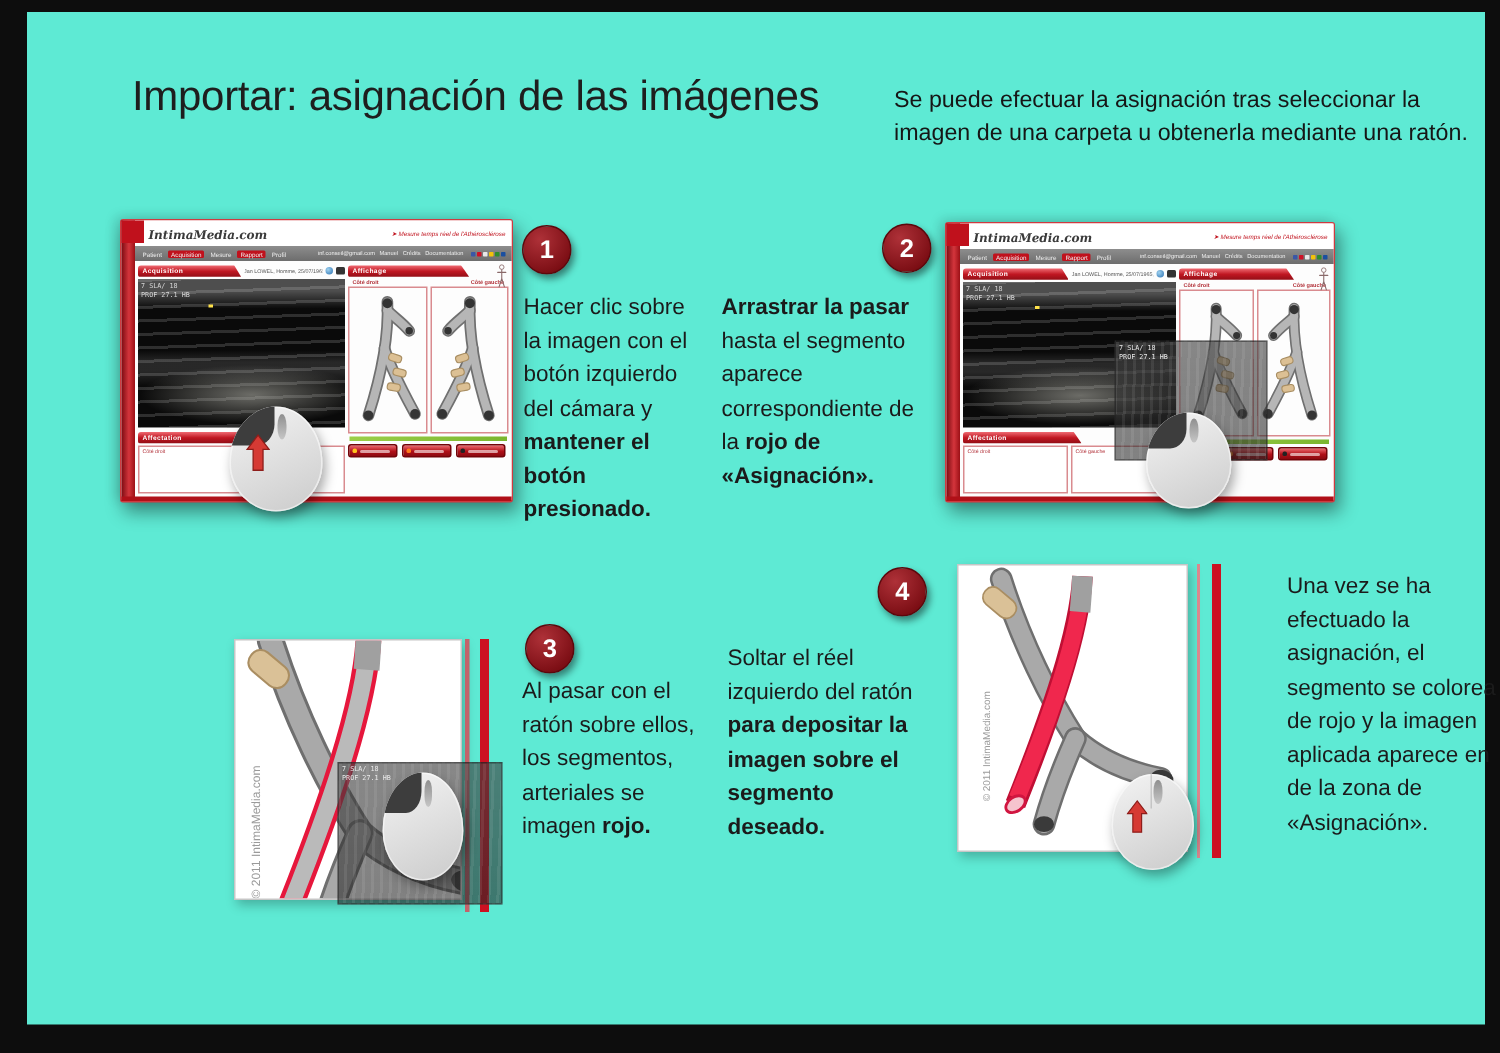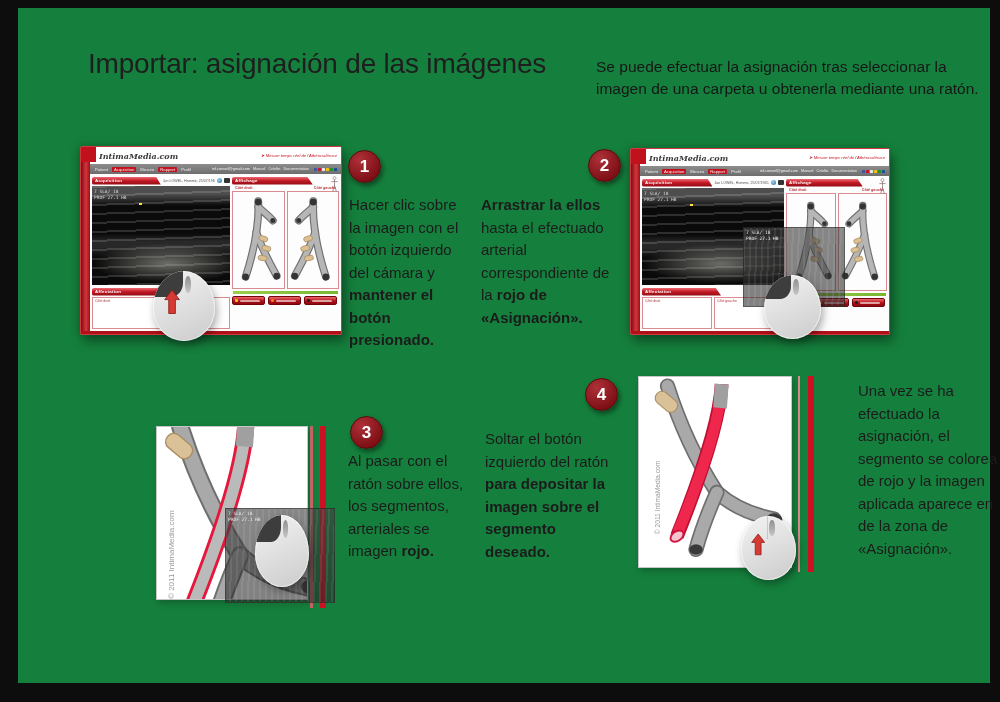--- a/index.html
+++ b/index.html
@@ -1,19 +1,19 @@
 <!DOCTYPE html>
 <html><head>
 <meta charset="utf-8">
 <title>Importar: asignación de las imágenes</title>
 <style>
   html,body{margin:0;padding:0;}
   body{width:1000px;height:702px;position:relative;background:#0d0d0d;
        font-family:"Liberation Sans",sans-serif;overflow:hidden;}
-  .slide{position:absolute;left:18px;top:8px;right:10px;bottom:19px;background:#15803d;}
+  .slide{position:absolute;left:18px;top:8px;right:10px;bottom:19px;background:#5eead4;}
 
   .title{position:absolute;left:70px;top:40px;margin:0;font-size:28px;font-weight:400;
          color:#1e1e1e;letter-spacing:-0.2px;}
   .intro{position:absolute;left:578px;top:48px;width:398px;margin:0;font-size:15.5px;
          line-height:1.45;color:#161616;}
 
   .badge{position:absolute;width:31px;height:31px;border-radius:50%;z-index:30;
          background:radial-gradient(circle at 35% 28%,#ae3138,#7a0d13 78%);
          border:1px solid #5c070c;color:#fff;display:flex;align-items:center;justify-content:center;
          font-size:17px;font-weight:700;box-shadow:2px 3px 5px rgba(0,0,0,.45);}
@@ -282,21 +282,21 @@
           <use href="#uparrow"></use>
         </svg>
     </div>
   </div>
 
   <div class="steptext" style="left:331px;top:186px;width:112px">
     <span>Hacer clic sobre la imagen con el botón izquierdo del cámara y </span><span class="b">mantener el botón presionado.</span>
   </div>
 
   <div class="steptext" style="left:463px;top:186px;width:134px">
-    <span class="b">Arrastrar la ellos</span><span> hasta el efectuado arterial correspondiente de la </span><span class="b">rojo de «Asignación».</span>
+    <span class="b">Arrastrar la pasar</span><span> hasta el segmento aparece correspondiente de la </span><span class="b">rojo de «Asignación».</span>
   </div>
 
   <div class="shot" style="left:612px;top:140px;width:258px;height:185px">
     <div class="red-corner"></div>
     <div class="red-stripe"></div>
     <div class="red-bottom"></div>
     <div class="shot-body">
       <div class="app-header">
         <span class="logo">IntimaMedia.com</span>
         <span class="tagline">➤ Mesure temps réel de l'Athérosclérose</span>
@@ -417,21 +417,21 @@
       <div class="m-left"></div>
       <div class="m-wheel"></div>
     </div>
   </div>
 
   <div class="steptext" style="left:330px;top:442px;width:120px">
     <span>Al pasar con el ratón sobre ellos, los segmentos, arteriales se imagen </span><span class="b">rojo.</span>
   </div>
 
   <div class="steptext" style="left:467px;top:420px;width:138px">
-    <span>Soltar el botón izquierdo del ratón </span><span class="b">para depositar la imagen sobre el segmento deseado.</span>
+    <span>Soltar el réel izquierdo del ratón </span><span class="b">para depositar la imagen sobre el segmento deseado.</span>
   </div>
 
   <div class="fig" style="left:620px;top:368px;width:212px;height:196px">
     <div class="art-box" style="width:152px;height:190px">
       <svg viewBox="0 0 160 185">
         <use href="#art"></use>
         <path class="t4e" d="M87 0 C 85 40, 64 100, 40 160"></path>
         <path class="t4m" d="M87 2 C 85 42, 64 100, 41 156"></path>
         <path class="t4c" d="M87 0 C 86.5 10, 86 17, 85.3 25"></path>
         <ellipse cx="40" cy="160" rx="7.5" ry="5" fill="#f6c4ce" stroke="#d11540" stroke-width="2" transform="rotate(-35 40 160)"></ellipse>

